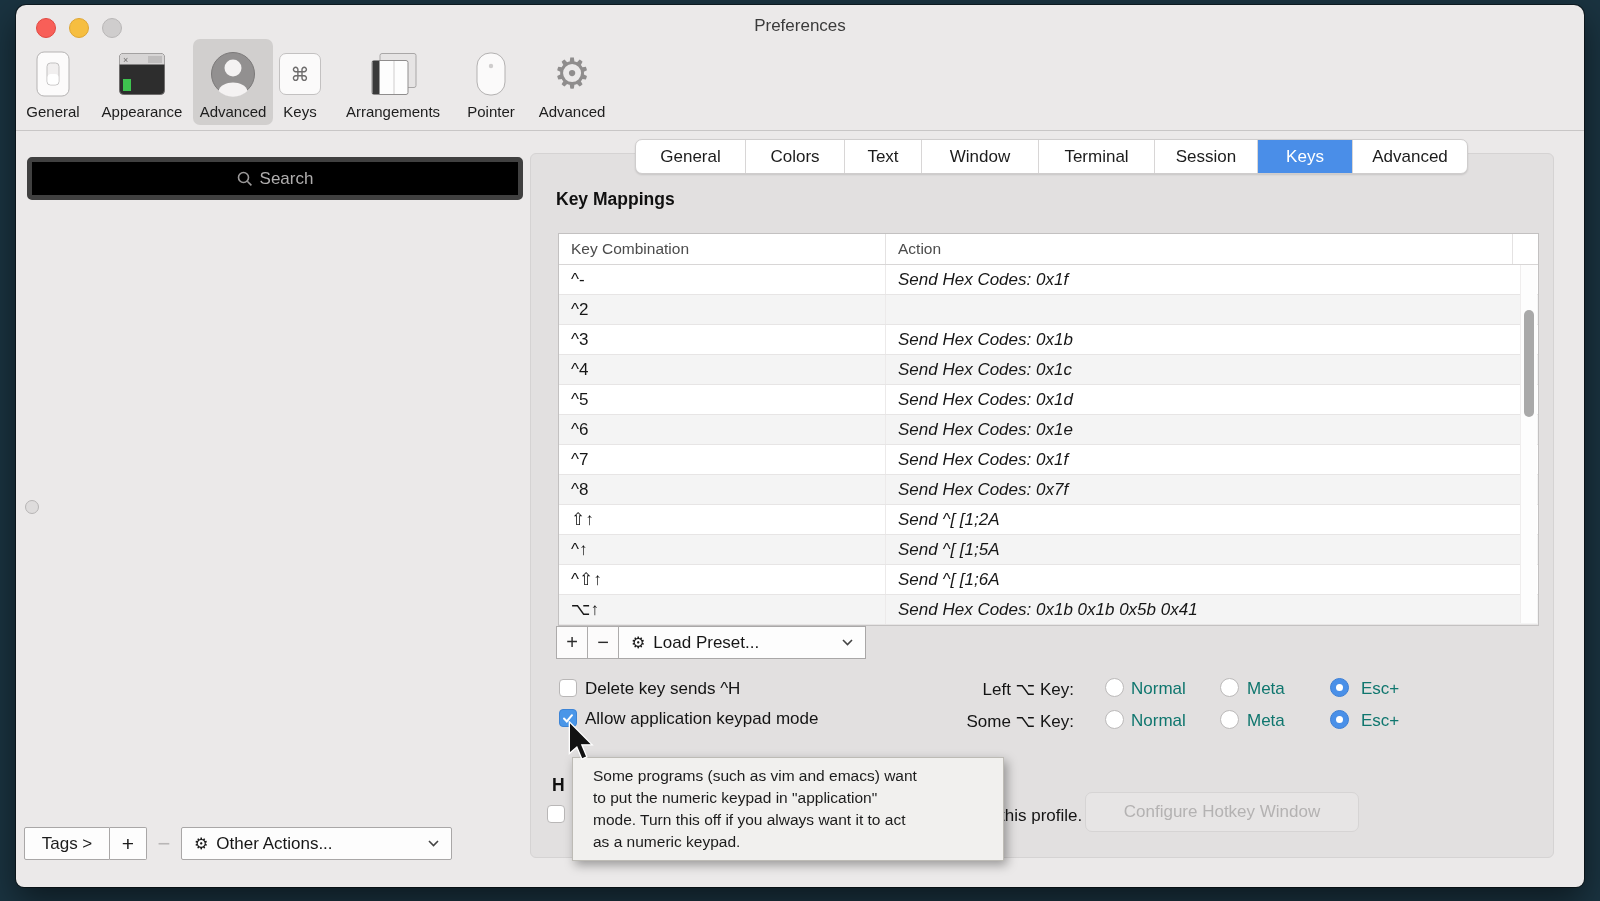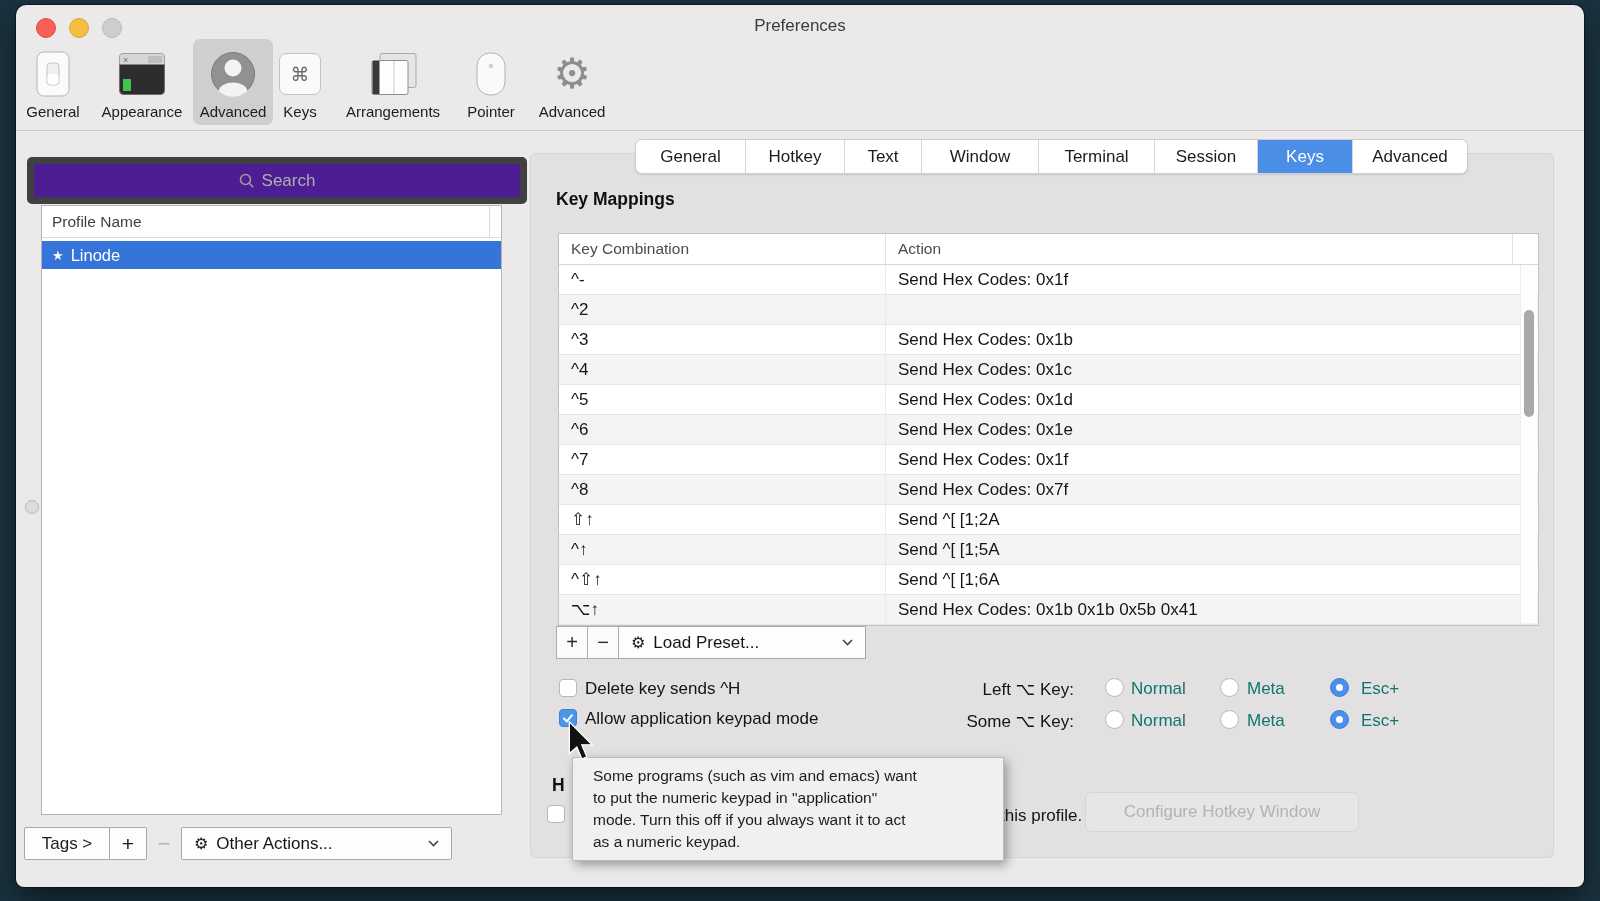--- a/index.html
+++ b/index.html
@@ -17,22 +17,22 @@
   .tb-item{position:absolute;top:34px;height:86px;display:flex;flex-direction:column;align-items:center;
            justify-content:flex-end;border-radius:7px;}
   .tb-item.selected{background:#d1cfce;}
   .tb-icon{height:58px;display:flex;align-items:center;justify-content:center;}
   .tb-label{font-size:15px;color:#1d1d1d;padding-bottom:5px;white-space:nowrap;}
   .chrome-sep{position:absolute;left:0;top:125px;width:100%;height:1px;background:#c8c6c6;}
   .keycap{width:40px;height:40px;background:#fbfafa;border:1px solid #c3c1c1;border-radius:7px;
           display:flex;align-items:center;justify-content:center;font-size:19px;color:#6e6c6c;}
   .gearbig{font-size:42px;color:#8f8d8d;line-height:1;}
   
-  .search{position:absolute;left:11px;top:152px;width:486px;height:33px;background:#4c1d95;
-          border:7px solid #404040;border-radius:5px;display:flex;align-items:center;justify-content:center;
+  .search{position:absolute;left:11px;top:152px;width:486px;height:33px;background:#000000;
+          border:5px solid #404040;border-radius:5px;display:flex;align-items:center;justify-content:center;
           gap:7px;color:#b0aeae;font-size:17px;}
   .plist{position:absolute;left:25px;top:200px;width:459px;height:608px;background:#fff;border:1px solid #b5b3b3;}
   .plist-head{height:31px;border-bottom:1px solid #dcdada;display:flex;align-items:center;position:relative;}
   .plist-head .hl{padding-left:10px;font-size:15.5px;color:#3e3e3e;}
   .plist-head .vsep{position:absolute;right:11px;top:0;width:1px;height:100%;background:#dcdada;}
   .prow{margin-top:3px;height:28px;background:#3575d9;color:#fff;display:flex;align-items:center;
         padding-left:10px;font-size:16.5px;gap:7px;}
   .prow .star{font-size:13px;}
   .handle{position:absolute;left:9px;top:495px;width:12px;height:12px;border-radius:50%;
           background:#dedcdc;border:1px solid #b7b5b5;}
@@ -59,21 +59,21 @@
   .seg.sel{background:#4a8ee8;color:#fff;}
   .kmhead{position:absolute;left:540px;top:184px;font-size:17.5px;font-weight:bold;color:#101010;}
   .table{position:absolute;left:542px;top:220px;width:979px;height:391px;background:#fff;border:1px solid #c3c1c1;margin-top:8px;}
   .thead{height:30px;display:flex;border-bottom:1px solid #d8d6d6;font-size:15.5px;color:#4c4c4c;}
   .thead .h1{width:327px;display:flex;align-items:center;padding-left:12px;border-right:1px solid #e4e2e2;box-sizing:border-box;}
   .thead .h2{width:627px;display:flex;align-items:center;padding-left:12px;border-right:1px solid #e4e2e2;box-sizing:border-box;}
   .thead .h3{flex:1;}
   .trow{height:30px;display:flex;font-size:17px;color:#161616;box-sizing:border-box;border-bottom:1px solid #e7e5e5;}
   .trow.alt{background:#f4f4f4;}
   .trow .c1{width:327px;display:flex;align-items:center;padding-left:12px;box-sizing:border-box;border-right:1px solid #eceaea;}
-  .trow .c2{flex:1;display:flex;align-items:center;padding-left:12px;}
+  .trow .c2{flex:1;display:flex;align-items:center;padding-left:12px;font-style:italic;}
   .sbtrack{position:absolute;right:1px;top:31px;width:16px;height:358px;background:#fdfdfd;border-left:1px solid #efeded;}
   .sbthumb{position:absolute;right:3px;top:45px;width:10px;height:107px;border-radius:5px;background:#a9a9a9;}
   .kmgroup{position:absolute;left:540px;top:621px;height:33px;display:flex;}
   .kmgroup .sq{width:30px;background:#fcfbfb;border:1px solid #adabab;display:flex;align-items:center;
                justify-content:center;font-size:20px;color:#2b2b2b;}
   .kmgroup .sq+.sq{border-left:none;}
   .kmgroup .dd{border-left:none;width:222px;border-radius:0;}
   
   .cb{position:absolute;width:18px;height:18px;border-radius:4px;background:#fff;border:1px solid #b9b7b7;box-sizing:border-box;}
   .cb.on{background:#4a96e8;border-color:#3c84d6;display:flex;align-items:center;justify-content:center;}
@@ -176,51 +176,41 @@
   <div class="chrome-sep"></div>
 
   <div class="search">
     <svg width="16" height="16" viewBox="0 0 16 16">
         <circle cx="6.5" cy="6.5" r="5" fill="none" stroke="#9c9a9a" stroke-width="1.6"></circle>
         <line x1="10.3" y1="10.3" x2="14.4" y2="14.4" stroke="#9c9a9a" stroke-width="1.6"></line>
       </svg>
     <span>Search</span>
   </div>
 
-  <div class="plist">
-    <div class="plist-head">
-      <span class="hl">Profile Name</span>
-      <span class="vsep"></span>
-    </div>
-    <div class="prow">
-      <span class="star">★</span>
-      <span>Linode</span>
-    </div>
-  </div>
 
   <div class="handle"></div>
 
   <div class="btnrow">
     <div class="btn tags">Tags &gt;</div>
     <div class="btn plus">+</div>
     <div class="minus-dis">−</div>
     <div class="dd ddOther">
       <span class="gear">⚙</span>
       <span>Other Actions...</span>
       <svg class="chev" width="11" height="7">
           <path d="M1 1 L5.5 5.5 L10 1" stroke="#444" stroke-width="1.6" fill="none"></path>
         </svg>
     </div>
   </div>
 
   <div class="panel"></div>
 
   <div class="tabs">
     <div class="seg" style="width:109px">General</div>
-    <div class="seg" style="width:98px">Hotkey</div>
+    <div class="seg" style="width:98px">Colors</div>
     <div class="seg" style="width:76px">Text</div>
     <div class="seg" style="width:116px">Window</div>
     <div class="seg" style="width:115px">Terminal</div>
     <div class="seg" style="width:102px">Session</div>
     <div class="seg sel" style="width:94px">Keys</div>
     <div class="seg" style="flex:1">Advanced</div>
   </div>
 
   <div class="kmhead">Key Mappings</div>
 

